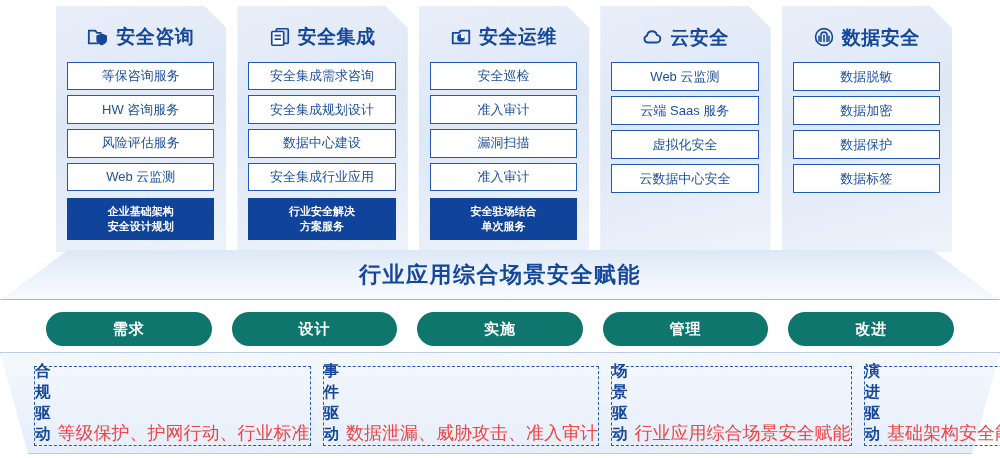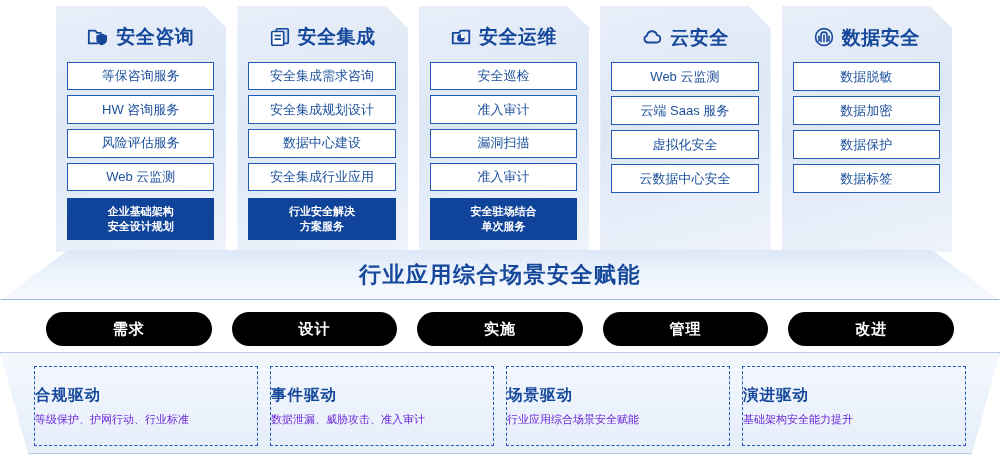--- a/index.html
+++ b/index.html
@@ -62,48 +62,48 @@
     font-size: 22px; font-weight: bold; color: #15479b; letter-spacing: 1.5px;
   }
 
   
   .pills {
     position: absolute; left: 46px; top: 312px; width: 908px; height: 34px;
     display: flex; gap: 20px;
   }
   .pill {
     flex: 1; height: 34px; border-radius: 17px;
-    background: #000000; color: #ffffff;
+    background: #0f766e; color: #ffffff;
     display: flex; align-items: center; justify-content: center;
     font-size: 15px; font-weight: bold; letter-spacing: 1px;
   }
 
   
   .drivers-wrap {
     position: absolute; left: 0; top: 352px; width: 1000px; height: 102px;
     background: linear-gradient(180deg, #f4f8fd 0%, #e6eefa 100%);
     clip-path: polygon(0 0, 1000px 0, 972px 100%, 28px 100%);
     border: 1.5px solid #bccce6;
   }
   .drivers {
     position: absolute; left: 34px; top: 358px; width: 932px; height: 88px;
     display: flex; gap: 12px;
   }
   .driver {
     flex: 1;
     border: 1.8px dashed #1f5bb5;
     background: transparent;
-    display: flex; flex-direction: column;
-    align-items: flex-start; justify-content: center; gap: 6px; margin-top: 8px;
+    display: flex; flex-direction: row;
+    align-items: flex-end; justify-content: center; gap: 6px; margin-top: 8px;
   }
   .driver-title {
     font-size: 15.5px; font-weight: bold; color: #15479b; letter-spacing: 1px;
   }
   .driver-desc {
-    font-size: 11px; color: #6d28d9; white-space: nowrap;
+    font-size: 18px; color: #ef4444; white-space: nowrap;
   }
 </style>
 </head>
 <body>
 
 <div id="root">
 
   <div class="columns">
 
     <div class="column">

